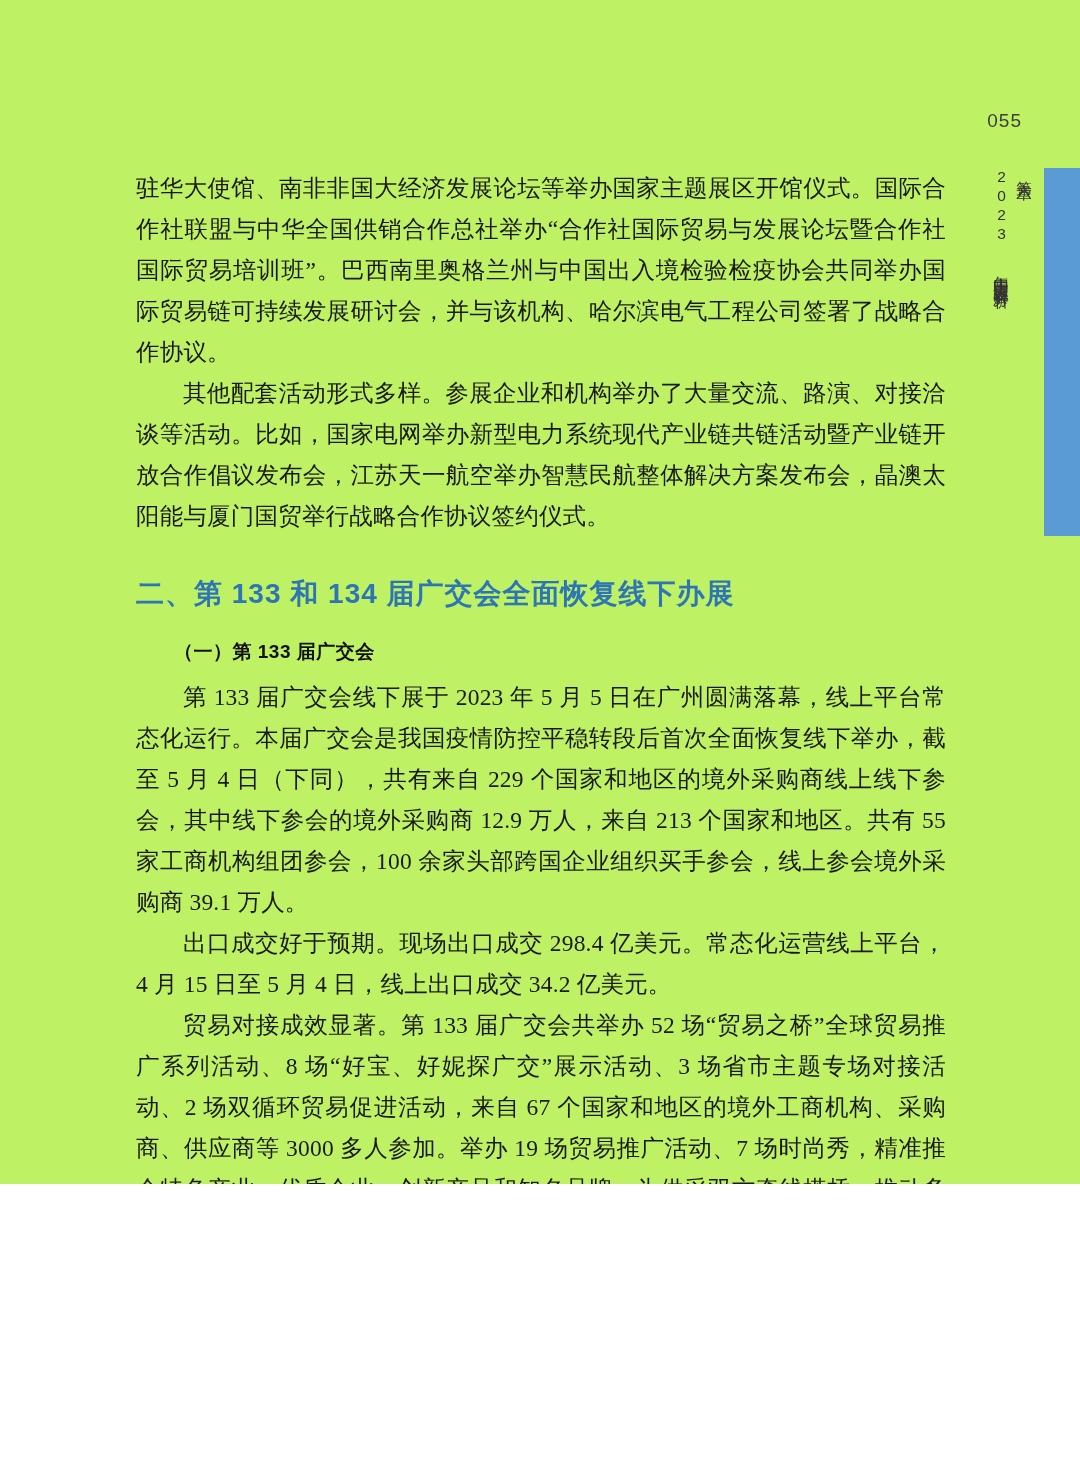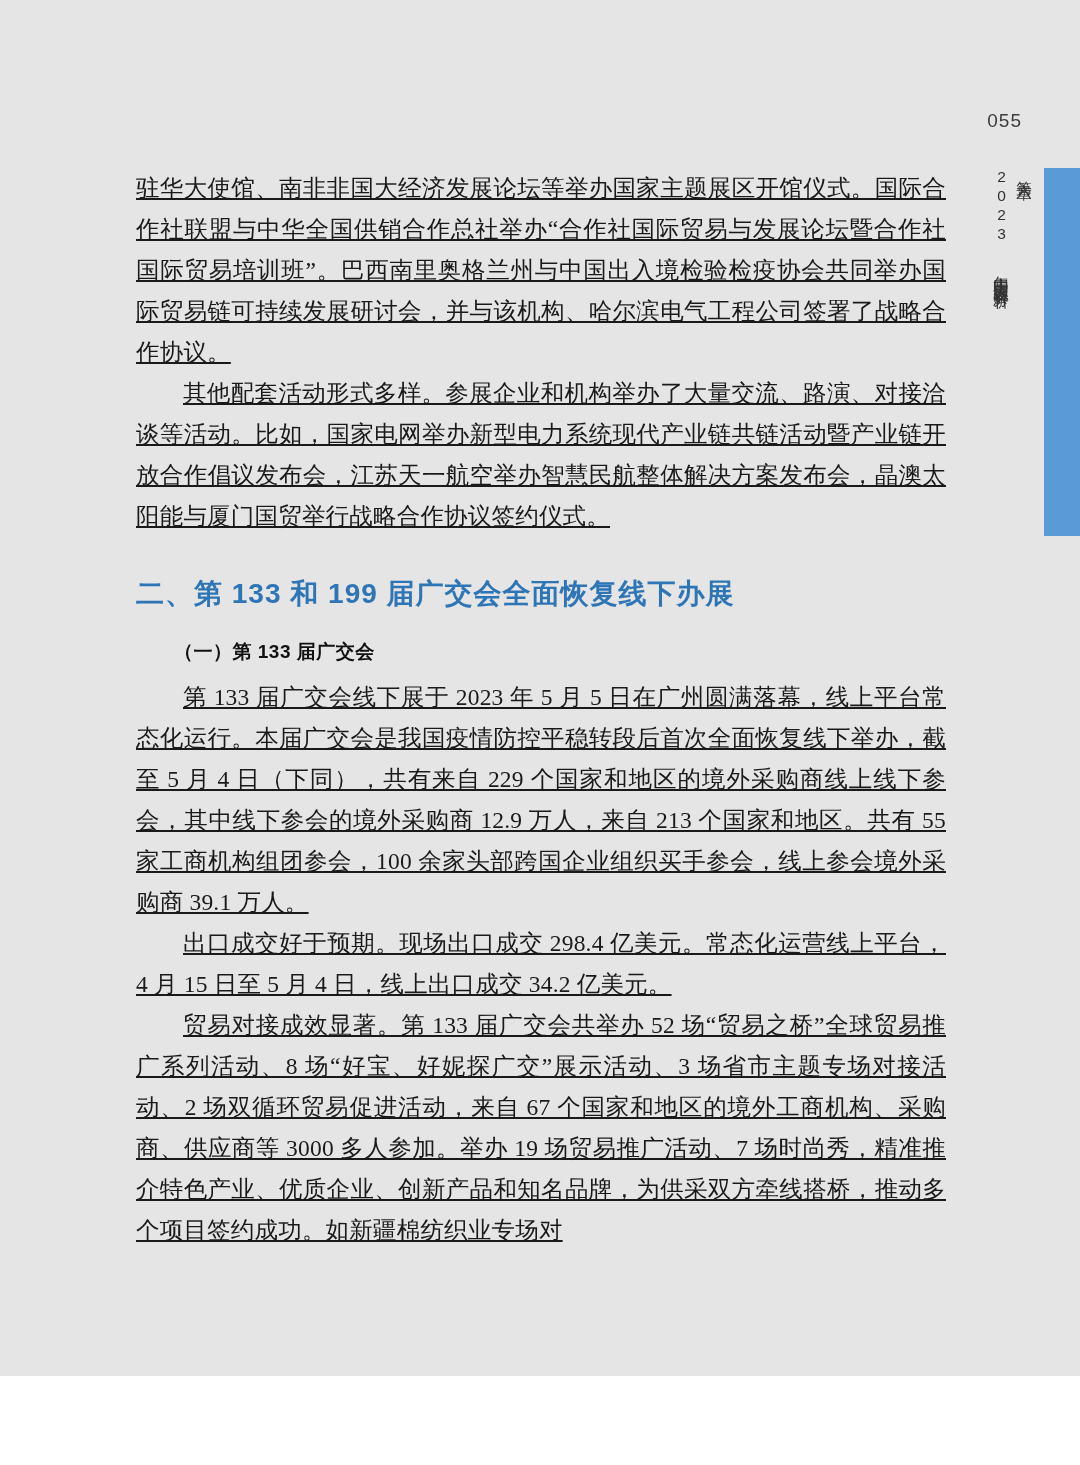--- a/index.html
+++ b/index.html
@@ -3,22 +3,22 @@
 <meta charset="utf-8">
 <style>
   html, body {
     margin: 0;
     padding: 0;
     background: #ffffff;
   }
   .page {
     position: relative;
     width: 1080px;
-    height: 1376px;
-    background: #e5e5e5;
+    height: 1184px;
+    background: #bef264;
     font-family: "Liberation Serif", "DejaVu Serif", serif;
     overflow: hidden;
   }
 
   
   .page-number {
     position: absolute;
     top: 110px;
     right: 58px;
     font-family: "Liberation Sans", sans-serif;
@@ -76,21 +76,20 @@
     width: 810px;
   }
   p.body {
     margin: 0 0 0 0;
     font-size: 23.5px;
     line-height: 41px;
     color: #1a1a1a;
     text-align: justify;
     text-justify: inter-ideograph;
     letter-spacing: 0.2px;
-    text-decoration: underline;
   }
   p.indent {
     text-indent: 2em;
   }
 
   h2.section {
     margin: 38px 0 18px 0;
     font-family: "Liberation Sans", sans-serif;
     font-size: 28px;
     font-weight: bold;
@@ -119,21 +118,21 @@
   <div class="side-tab">
     <div class="side-tab-chapter">第六章</div>
     <div class="side-tab-text">2023 年中国国家级展会分析</div>
   </div>
 
   <div class="content">
 
     <p class="body">驻华大使馆、南非非国大经济发展论坛等举办国家主题展区开馆仪式。国际合作社联盟与中华全国供销合作总社举办“合作社国际贸易与发展论坛暨合作社国际贸易培训班”。巴西南里奥格兰州与中国出入境检验检疫协会共同举办国际贸易链可持续发展研讨会，并与该机构、哈尔滨电气工程公司签署了战略合作协议。</p>
     <p class="body indent">其他配套活动形式多样。参展企业和机构举办了大量交流、路演、对接洽谈等活动。比如，国家电网举办新型电力系统现代产业链共链活动暨产业链开放合作倡议发布会，江苏天一航空举办智慧民航整体解决方案发布会，晶澳太阳能与厦门国贸举行战略合作协议签约仪式。</p>
 
-    <h2 class="section">二、第 133 和 199 届广交会全面恢复线下办展</h2>
+    <h2 class="section">二、第 133 和 134 届广交会全面恢复线下办展</h2>
 
 
     <h3 class="subsection">（一）第 133 届广交会</h3>
 
     <p class="body indent">第 133 届广交会线下展于 2023 年 5 月 5 日在广州圆满落幕，线上平台常态化运行。本届广交会是我国疫情防控平稳转段后首次全面恢复线下举办，截至 5 月 4 日（下同），共有来自 229 个国家和地区的境外采购商线上线下参会，其中线下参会的境外采购商 12.9 万人，来自 213 个国家和地区。共有 55 家工商机构组团参会，100 余家头部跨国企业组织买手参会，线上参会境外采购商 39.1 万人。</p>
     <p class="body indent">出口成交好于预期。现场出口成交 298.4 亿美元。常态化运营线上平台，4 月 15 日至 5 月 4 日，线上出口成交 34.2 亿美元。</p>
     <p class="body indent">贸易对接成效显著。第 133 届广交会共举办 52 场“贸易之桥”全球贸易推广系列活动、8 场“好宝、好妮探广交”展示活动、3 场省市主题专场对接活动、2 场双循环贸易促进活动，来自 67 个国家和地区的境外工商机构、采购商、供应商等 3000 多人参加。举办 19 场贸易推广活动、7 场时尚秀，精准推介特色产业、优质企业、创新产品和知名品牌，为供采双方牵线搭桥，推动多个项目签约成功。如新疆棉纺织业专场对</p>
 
   </div>
 </div>

